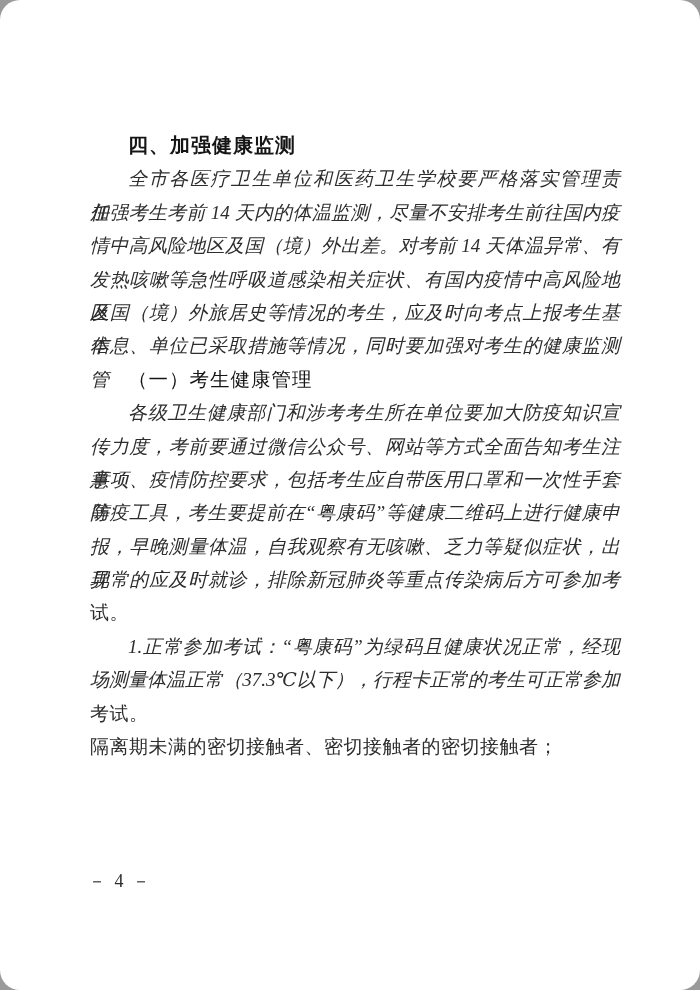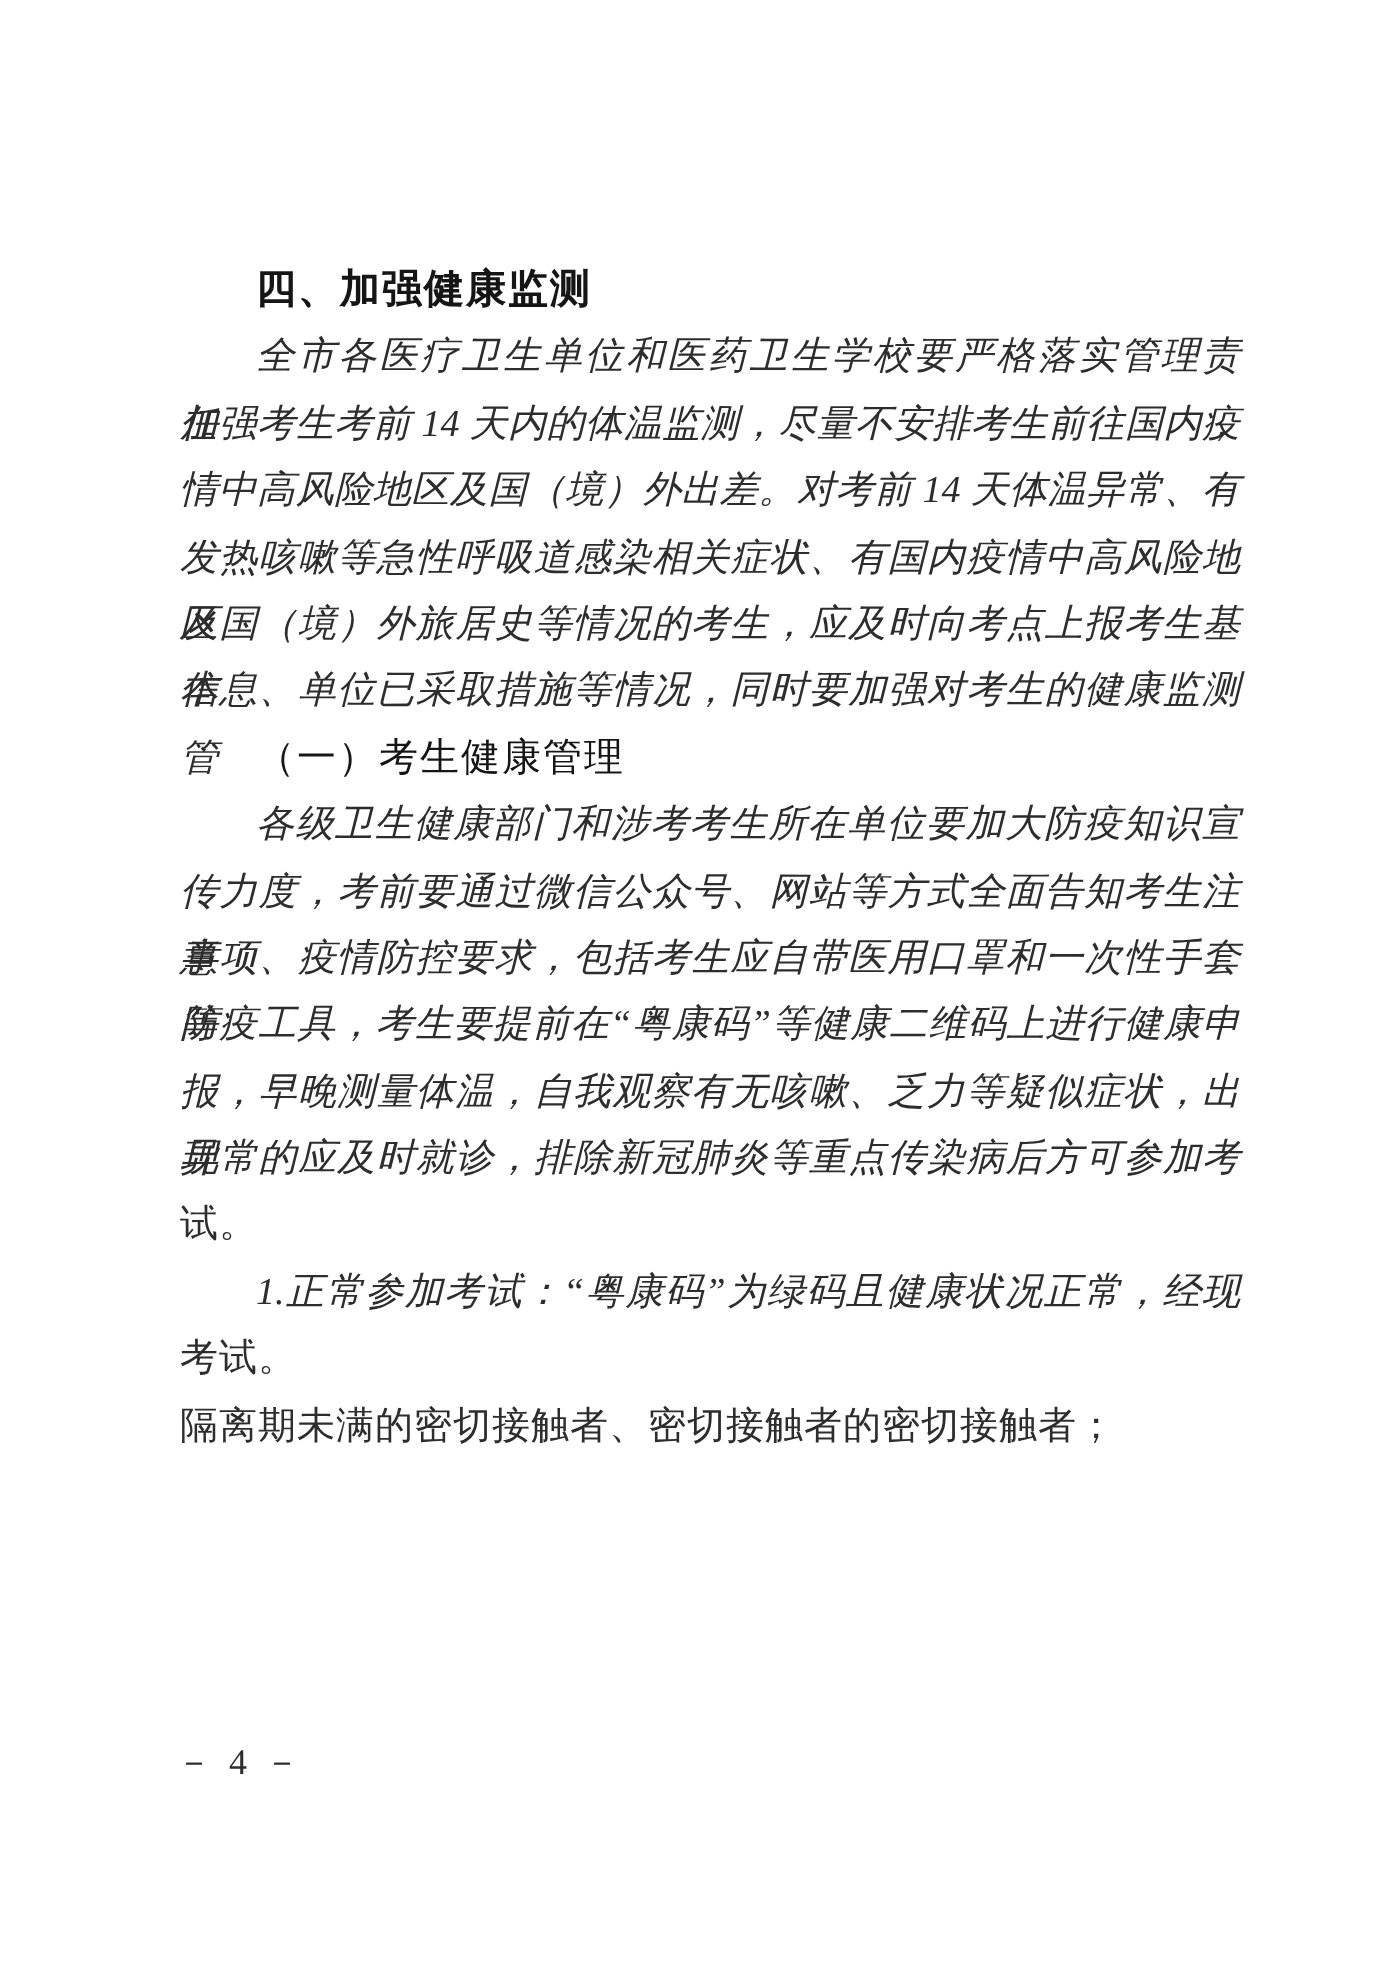--- a/index.html
+++ b/index.html
@@ -7,20 +7,21 @@
     background:#9a9a9a;
     font-family:"Liberation Serif","DejaVu Serif",serif;
   }
   .page{
     position:relative;
     width:700px;
     height:990px;
     margin:0 auto;
     background:#ffffff;
     overflow:hidden;
+    border-radius:20px;
   }
   .textblock{
     position:absolute;
     left:90px;
     top:129px;
     width:530px;
   }
   .line{
     height:33.4px;
     line-height:33.4px;
@@ -76,17 +77,18 @@
     <div class="line justify">信息、单位已采取措施等情况，同时要加强对考生的健康监测管</div>
     <div class="line h2 indent">（一）考生健康管理</div>
     <div class="line indent justify">各级卫生健康部门和涉考考生所在单位要加大防疫知识宣</div>
     <div class="line justify">传力度，考前要通过微信公众号、网站等方式全面告知考生注意</div>
     <div class="line justify">事项、疫情防控要求，包括考生应自带医用口罩和一次性手套等</div>
     <div class="line justify">防疫工具，考生要提前在“粤康码”等健康二维码上进行健康申</div>
     <div class="line justify">报，早晚测量体温，自我观察有无咳嗽、乏力等疑似症状，出现</div>
     <div class="line justify">异常的应及时就诊，排除新冠肺炎等重点传染病后方可参加考</div>
     <div class="line">试。</div>
     <div class="line indent justify">1.正常参加考试：“粤康码”为绿码且健康状况正常，经现</div>
+    <div class="line justify">场测量体温正常（37.3℃以下），行程卡正常的考生可正常参加</div>
     <div class="line">考试。</div>
     <div class="line">隔离期未满的密切接触者、密切接触者的密切接触者；</div>
   </div>
   <div class="pagenum">－ 4 －</div>
 </div>
 
 </body></html>

